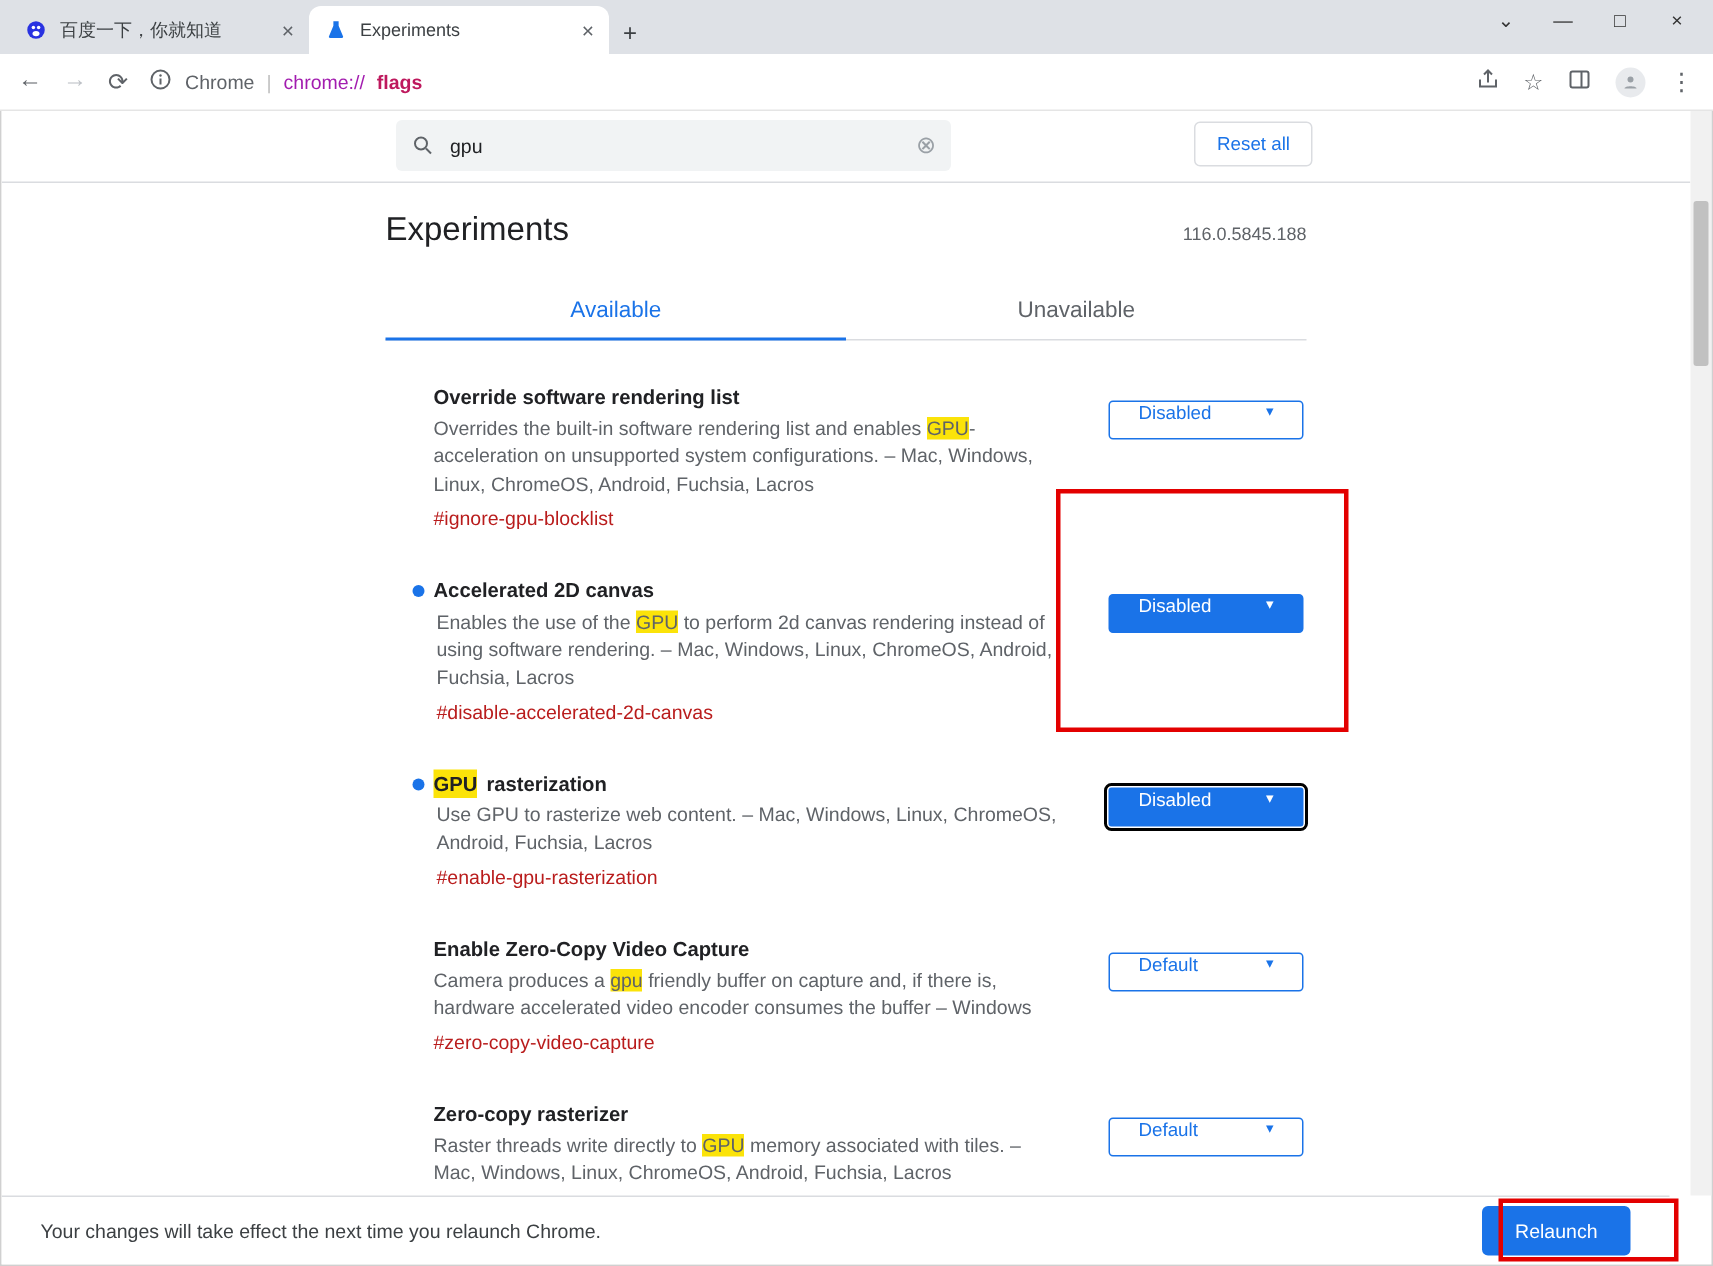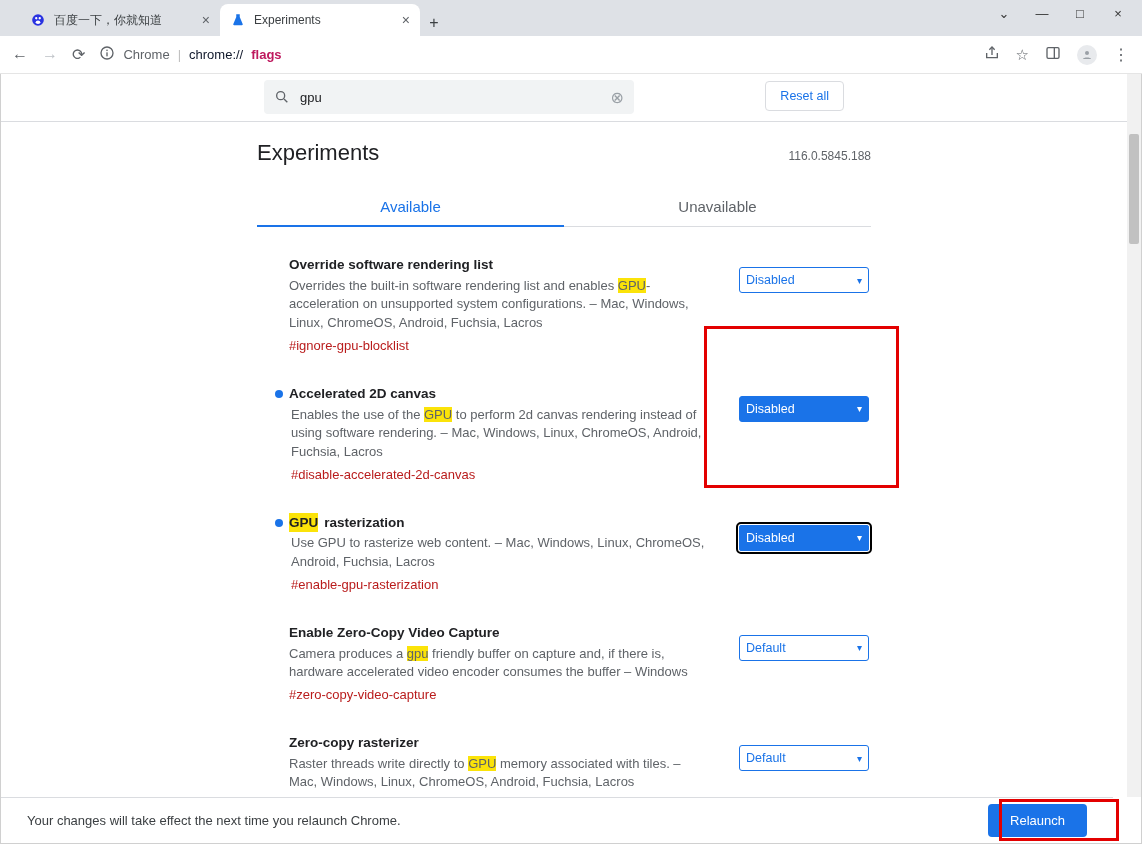--- a/index.html
+++ b/index.html
@@ -2,71 +2,71 @@
 <html><head>
 <meta charset="utf-8">
 <style>
   * { box-sizing: border-box; margin: 0; padding: 0; font-family: "Segoe UI", Arial, sans-serif; }
   body { width: 1142px; height: 844px; background: #fff; overflow: hidden; position: relative; }
 
   
   .titlebar { height: 36px; background: #dee1e6; display: flex; align-items: flex-end; position: relative; }
   .win-controls { position: absolute; right: 0; top: 0; display: flex; gap: 18px; padding: 6px 14px 0 0; color: #333; font-size: 13px; }
   .win-controls span { width: 20px; text-align: center; cursor: default; }
-  .tabs-row { display: flex; align-items: flex-end; height: 36px; padding-left: 6px; margin-left: 14px; }
+  .tabs-row { display: flex; align-items: flex-end; height: 36px; padding-left: 6px; }
   .tab { display: flex; align-items: center; height: 32px; width: 200px; padding: 0 10px; font-size: 12px; color: #3c4043; position: relative; }
   .tab.active { background: #fff; border-top-left-radius: 8px; border-top-right-radius: 8px; }
   .tab .tab-close { margin-left: auto; font-size: 14px; color: #5f6368; }
   .tab .favicon { width: 16px; height: 16px; margin-right: 8px; display:flex; align-items:center; justify-content:center; }
   .newtab { width: 28px; text-align: center; font-size: 16px; color: #3c4043; padding-bottom: 4px; }
 
   .addrbar { height: 38px; background: #fff; border-bottom: 1px solid #e5e5e5; display: flex; align-items: center; padding: 0 8px; gap: 10px; }
   .nav-icons { display: flex; gap: 14px; color: #5f6368; font-size: 16px; padding: 0 4px; }
   .nav-icons span.disabled { color: #bdc1c6; }
   .omnibox { flex: 1; display: flex; align-items: center; gap: 8px; font-size: 13px; color: #3c4043; text-align: right; }
   .omnibox .chrome-label { color: #5f6368; }
   .omnibox .divider { color: #c0c0c0; }
-  .omnibox .url-prefix { color: #0f172a; }
+  .omnibox .url-prefix { color: #a21caf; }
   .omnibox .url-suffix { color: #be185d; font-weight: 700; }
   .right-icons { display: flex; gap: 16px; align-items: center; color: #5f6368; font-size: 15px; padding-right: 6px; }
   .avatar-circle { width: 20px; height: 20px; border-radius: 50%; background: #e8eaed; display:flex; align-items:center; justify-content:center; font-size:12px; color:#5f6368;}
   .kebab { font-size: 16px; letter-spacing: -1px; }
 
   
   .viewport { position: absolute; left: 0; right: 0; top: 74px; bottom: 0; overflow: hidden; border: 1px solid #d0d0d0; border-top:none;}
   .page-scroll { position:absolute; left:0; top:0; right:14px; bottom:46px; overflow:hidden; background:#fff;}
   .scrollbar-track { position:absolute; right:0; top:0; width:14px; bottom:46px; background:#f1f1f1; }
   .scrollbar-thumb { position:absolute; top:60px; left:2px; right:2px; height:110px; background:#c1c1c1; border-radius:2px;}
 
   .topbar { height: 48px; border-bottom: 1px solid #dadce0; display:flex; align-items:flex-start; padding-top:6px;}
   .content-wrap { width: 614px; margin: 0 auto; position: relative; }
 
   .searchbox { position: relative; width: 370px; height: 34px; background: #f1f3f4; border-radius: 4px; display: flex; align-items:center; padding: 0 10px; gap:10px; margin-left: 263px;}
   .searchbox svg { flex:none; }
   .searchbox input { border:none; background:transparent; outline:none; font-size:13px; flex:1; color:#202124;}
   .searchbox .clear { color:#9aa0a6; font-size:16px; cursor:default;}
-  .reset-btn { position:absolute; right: 283px; top:7px; border:1px solid #dadce0; background:#fff; color:#1a73e8; font-size:12.5px; padding: 7px 14px; border-radius:4px;}
+  .reset-btn { position:absolute; right: 252px; top:7px; border:1px solid #dadce0; background:#fff; color:#1a73e8; font-size:12.5px; padding: 7px 14px; border-radius:4px;}
 
   .heading-row { display:flex; align-items:baseline; padding: 18px 0 0 0;}
   .heading-row h1 { font-size: 22px; font-weight: 400; color:#202124;}
   .version { margin-left:auto; font-size:12px; color:#5f6368;}
 
   .tabs { display:flex; margin-top: 22px; border-bottom:1px solid #dadce0;}
   .flag-tab { flex:1; text-align:center; padding: 10px 0; font-size:15px; color:#5f6368;}
   .flag-tab.active { color:#1a73e8; border-bottom: 2px solid #1a73e8; margin-bottom:-1px;}
 
   .flags { padding-top: 18px; }
   .flag { display:flex; gap: 28px; padding: 10px 0 18px 0; align-items:flex-start; position:relative;margin-left:32px;}
   .flag-left { flex:1; font-size:13px; color:#5f6368; line-height:1.45;}
   .flag-title { font-size:13.5px; font-weight:600; color:#202124; margin-bottom:2px; display:flex; align-items:center; gap:6px;}
   .flag-title .dot { width:8px; height:8px; border-radius:50%; background:#1a73e8; display:inline-block; margin-left:-16px;}
   .flag-hash { color:#b91c1c; display:inline-block; margin-top:4px;}
   mark { background:#fbe309; color:inherit; padding:0;}
   .flag-right { width: 132px; flex:none; padding-top: 12px;}
-  .flag-select { width:130px; height:26px; border:1px solid #1a73e8; border-radius:3px; background:#fff; color:#1a73e8; font-size:12.5px; padding: 0 6px; display:flex; align-items:center; justify-content:space-between;}
+  .flag-select { width:130px; height:26px; border:1px solid #1a73e8; border-radius:3px; background:#fff; color:#1a73e8; font-size:12.5px; padding: 0 19px; display:flex; align-items:flex-start; justify-content:space-between;}
   .flag-select.solid { background:#1a73e8; color:#fff;}
   .flag-select.solid.focused { outline: 2px solid #000; outline-offset:1px; border-radius:2px;}
   .flag-select .caret { font-size:10px;}
 
   .red-box { position:absolute; border: 3px solid #e30000; pointer-events:none;}
 
   .relaunch-bar { position:absolute; left:0; right:28px; bottom:0; height:46px; background:#fff; border-top:1px solid #dadce0; display:flex; align-items:center; padding: 0 26px; font-size:13px; color:#3c4043;}
   .relaunch-btn { margin-left:auto; background:#1a73e8; color:#ffffff; border:none; padding: 9px 22px; font-size:13px; border-radius:4px;}
   .relaunch-red { position:absolute; border:3px solid #e30000; pointer-events:none;}
 

